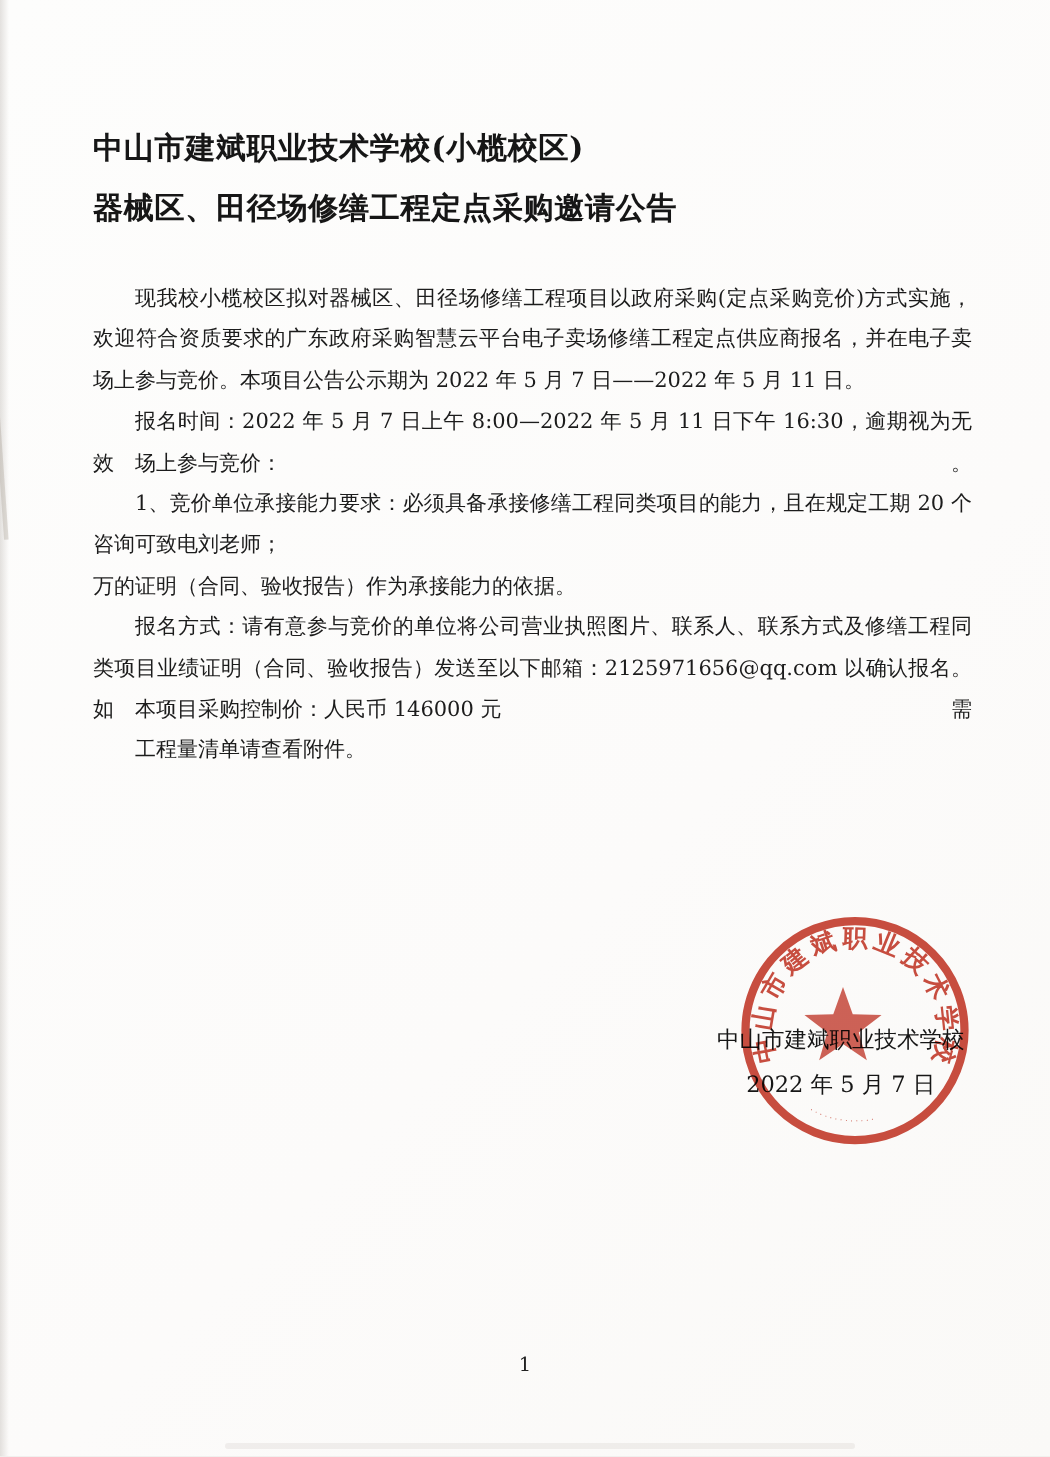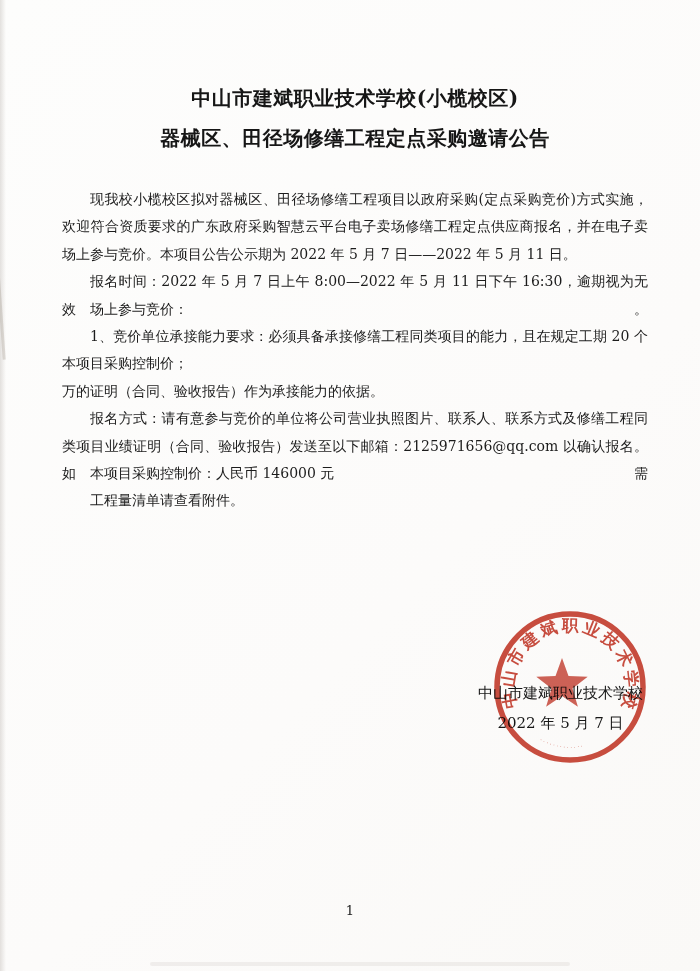--- a/index.html
+++ b/index.html
@@ -25,21 +25,21 @@
     background:rgba(170,160,150,.35);
     transform:rotate(-4deg);
   }
   .bottom-smudge{
     position:absolute;left:150px;top:962px;width:420px;height:4px;
     background:rgba(190,180,170,.18);
     border-radius:2px;
   }
   .title-block{
     position:absolute;left:62px;top:78px;width:586px;
-    text-align:center;
+    text-align:left;
     font-weight:bold;
     font-size:20px;
     line-height:40px;
     letter-spacing:.5px;
     color:#161616;
   }
   .body-block{
     position:absolute;left:62px;top:186px;width:586px;
   }
   .doc-line{
@@ -91,21 +91,21 @@
     <div>器械区、田径场修缮工程定点采购邀请公告</div>
   </div>
 
   <div class="body-block">
     <div class="doc-line indent stretch">现我校小榄校区拟对器械区、田径场修缮工程项目以政府采购(定点采购竞价)方式实施，</div>
     <div class="doc-line stretch">欢迎符合资质要求的广东政府采购智慧云平台电子卖场修缮工程定点供应商报名，并在电子卖</div>
     <div class="doc-line">场上参与竞价。本项目公告公示期为 2022 年 5 月 7 日——2022 年 5 月 11 日。</div>
     <div class="doc-line indent stretch">报名时间：2022 年 5 月 7 日上午 8:00—2022 年 5 月 11 日下午 16:30，逾期视为无效。</div>
     <div class="doc-line indent">场上参与竞价：</div>
     <div class="doc-line indent stretch">1、竞价单位承接能力要求：必须具备承接修缮工程同类项目的能力，且在规定工期 20 个</div>
-    <div class="doc-line">本项目采购控制价；</div>
+    <div class="doc-line">咨询可致电刘老师；</div>
     <div class="doc-line">万的证明（合同、验收报告）作为承接能力的依据。</div>
     <div class="doc-line indent stretch">报名方式：请有意参与竞价的单位将公司营业执照图片、联系人、联系方式及修缮工程同</div>
     <div class="doc-line stretch">类项目业绩证明（合同、验收报告）发送至以下邮箱：2125971656@qq.com 以确认报名。如需</div>
     <div class="doc-line indent">本项目采购控制价：人民币 146000 元</div>
     <div class="doc-line indent">工程量清单请查看附件。</div>
   </div>
 
   <svg class="seal" viewBox="0 0 156 156" xmlns="http://www.w3.org/2000/svg">
     <circle cx="78" cy="78" r="73" fill="none" stroke="#c43a2b" stroke-width="5.5"></circle>
     <path id="sealArc" d="M 27.3 101.7 A 56 56 0 1 1 128.7 101.7" fill="none"></path>

